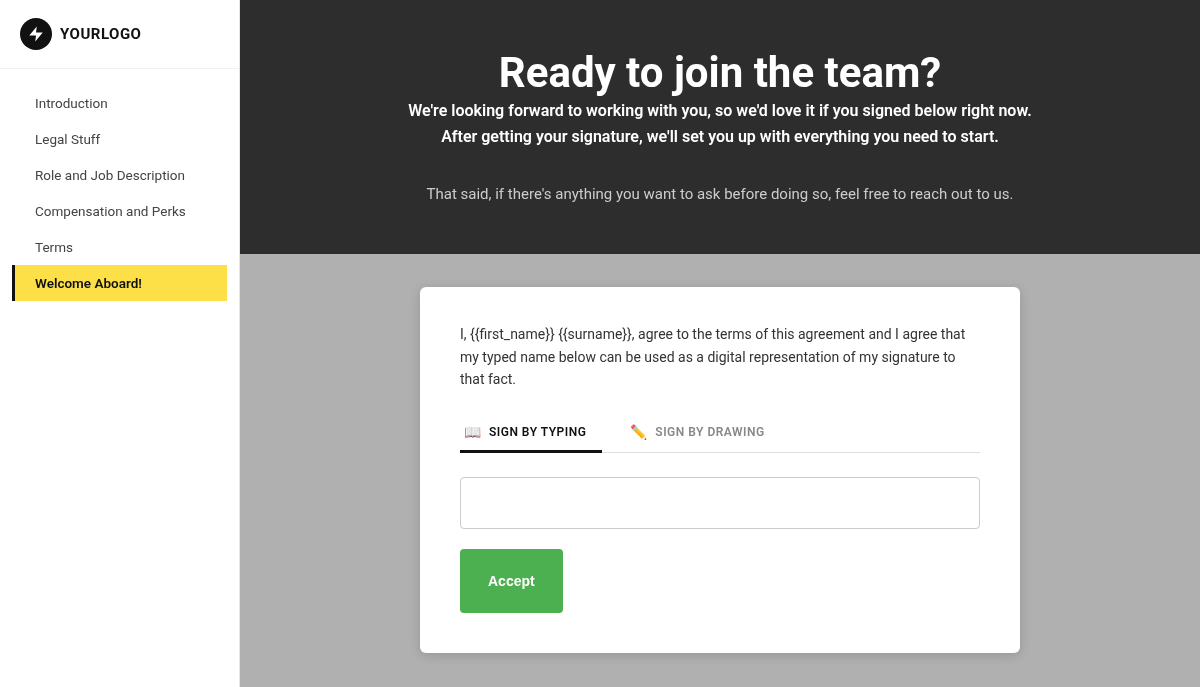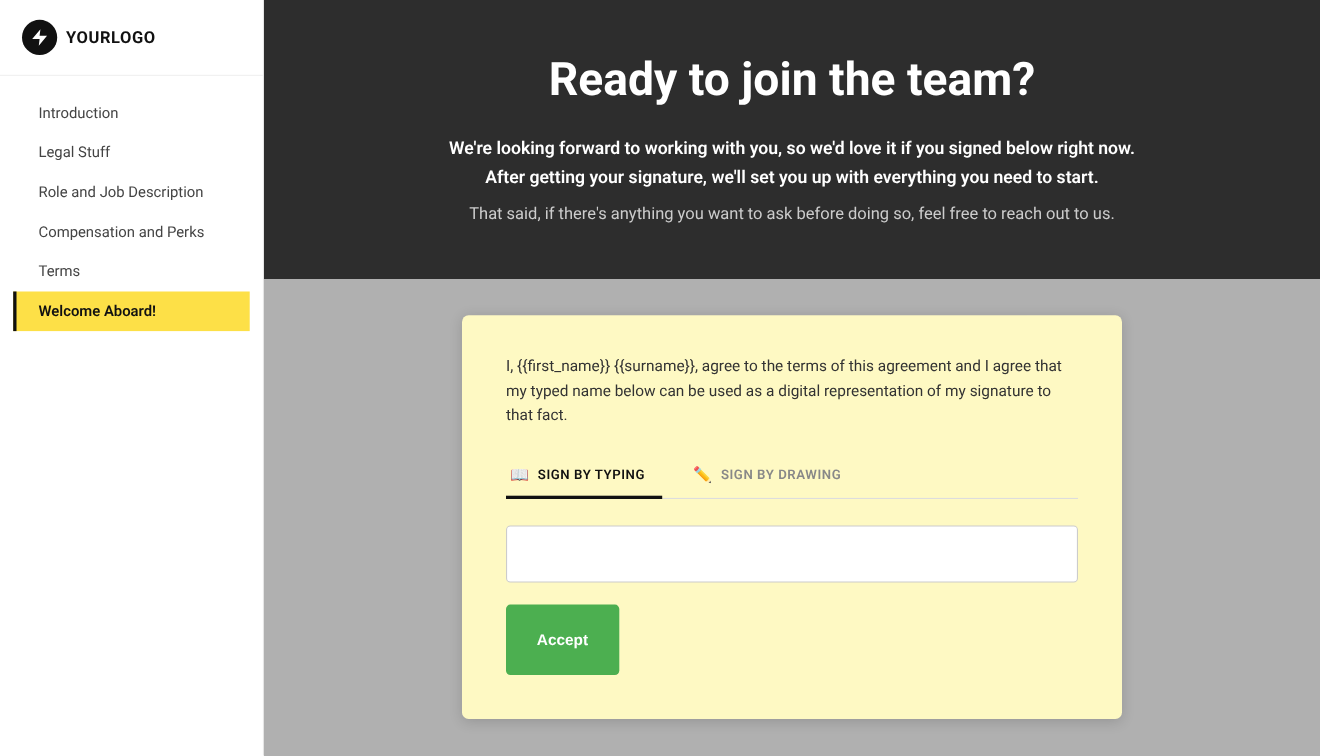--- a/index.html
+++ b/index.html
@@ -71,49 +71,48 @@
     .hero {
       background: #2d2d2d;
       color: white;
       padding: 48px 60px;
       text-align: center;
       flex-shrink: 0;
     }
     .hero-title {
       font-size: 42px;
       font-weight: 700;
-      margin-bottom: 24px;
       line-height: 1.2;
     }
     .hero-subtitle {
       font-size: 16px;
       font-weight: 600;
       line-height: 1.6;
-      margin-bottom: 8px;
+      margin-bottom: 32px;
     }
     .hero-body {
       font-size: 15px;
       color: #ccc;
       line-height: 1.6;
     }
 
     
     .content-area {
       flex: 1;
       background: #b0b0b0;
       display: flex;
       align-items: center;
       justify-content: center;
       padding: 40px;
       overflow-y: auto;
     }
 
     
     .signature-card {
-      background: #fef9c3;
+      background: #ffffff;
       border-radius: 6px;
       padding: 36px 40px 40px;
       width: 600px;
       max-width: 100%;
       box-shadow: 0 2px 12px rgba(0,0,0,0.15);
     }
     .signature-agreement-text {
       font-size: 14px;
       color: #333;
       line-height: 1.6;

